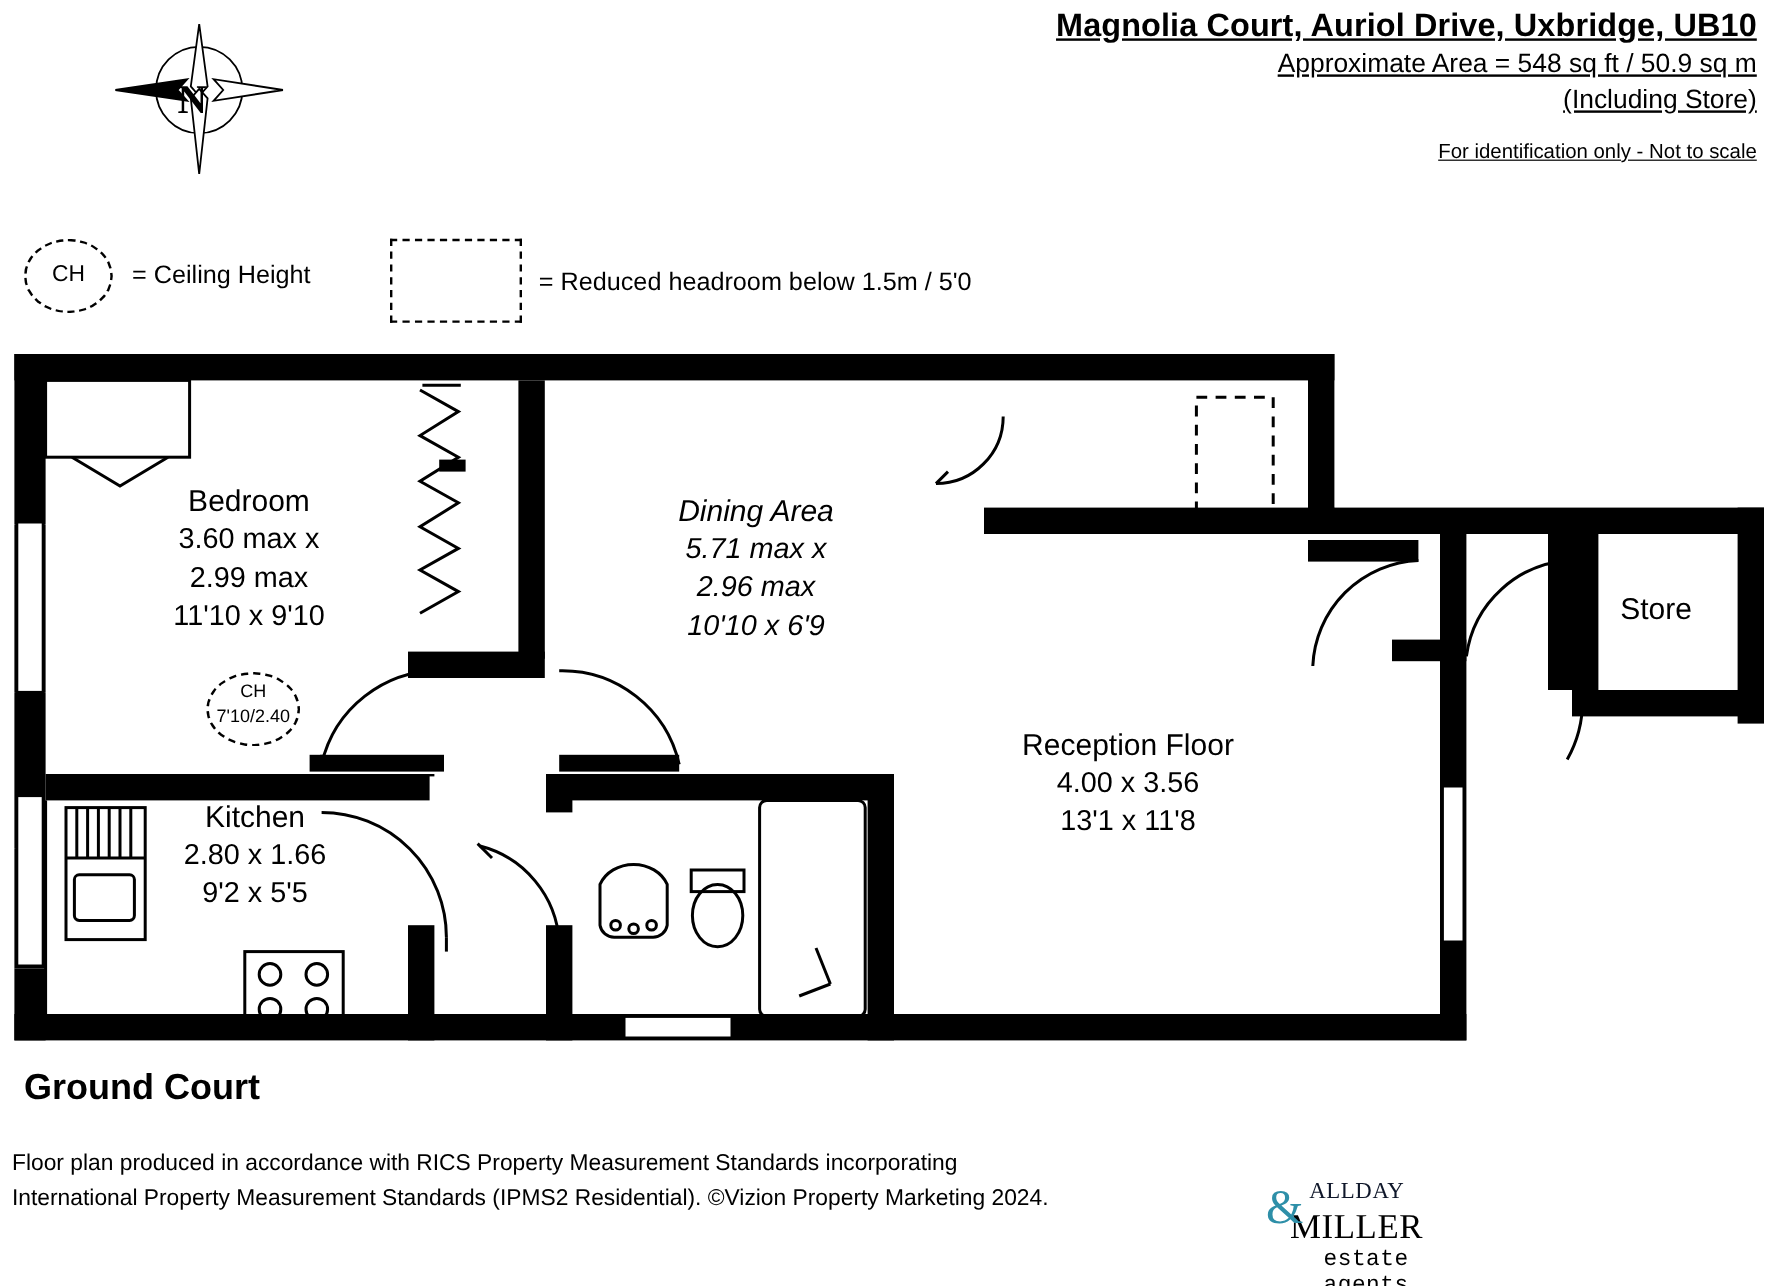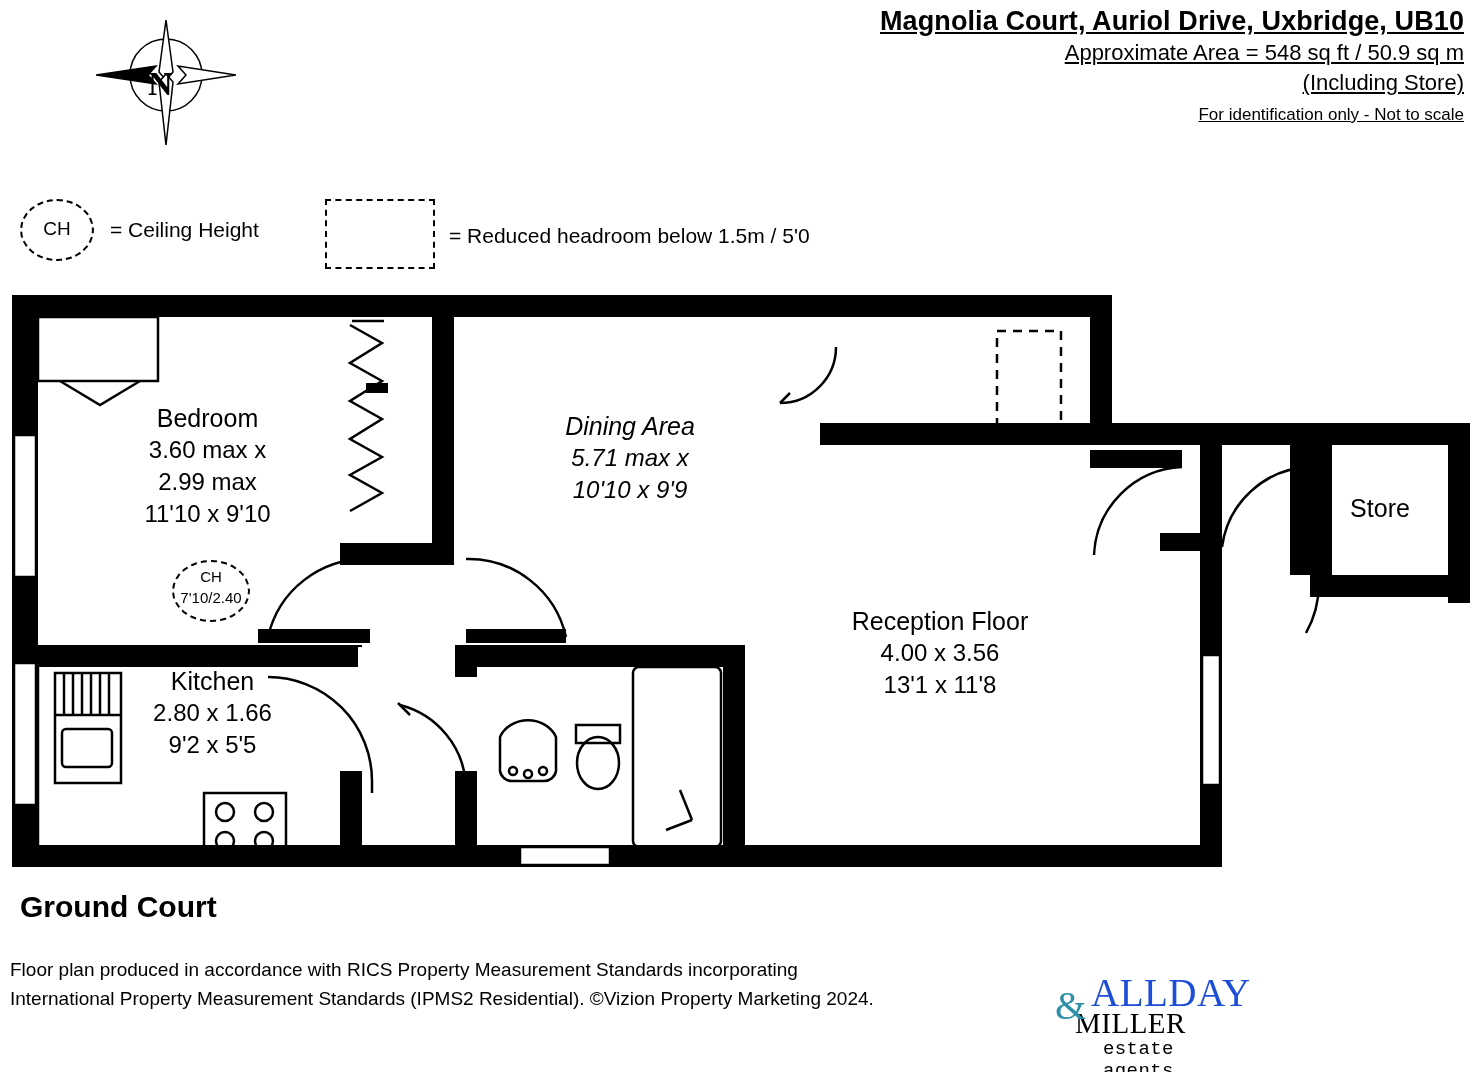--- a/index.html
+++ b/index.html
@@ -32,21 +32,21 @@
     line-height: 34px;
     margin-top: 4px;
   }
   #area-line, #including-store {
     font-size: 22px;
     line-height: 30px;
   }
   #ident-line {
     font-size: 17px;
     line-height: 26px;
-    margin-top: 4px;
+    margin-top: 16px;
   }
 
   
   #compass {
     position: absolute;
     left: 96px;
     top: 20px;
     width: 140px;
     height: 125px;
   }
@@ -165,24 +165,24 @@
   }
   #logo {
     position: absolute;
     left: 1055px;
     top: 978px;
     width: 180px;
     text-align: left;
     font-family: "Liberation Serif", serif;
   }
   #logo .allday {
-    font-size: 39px;
+    font-size: 19px;
     letter-spacing: 0.5px;
     line-height: 30px;
-    color: #1d4ed8;
+    color: #0f172a;
   }
   #logo .amp {
     position: absolute;
     left: 0px;
     top: 4px;
     font-size: 40px;
     color: #2e8fa8;
     font-family: "Liberation Serif", serif;
   }
   #logo .miller {
@@ -380,21 +380,22 @@
 
 <div id="ch-circle"></div>
 <div id="ch-circle-text">
   <div>CH</div>
   <div>7'10/2.40</div>
 </div>
 
 <div class="room-label" id="label-dining">
   <div class="rname">Dining Area</div>
   <div>5.71 max x</div>
-  <div>10'10 x 9'9</div>
+  <div>2.96 max</div>
+  <div>10'10 x 6'9</div>
 </div>
 
 <div class="room-label" id="label-kitchen">
   <div class="rname">Kitchen</div>
   <div>2.80 x 1.66</div>
   <div>9'2 x 5'5</div>
 </div>
 
 <div class="room-label" id="label-reception">
   <div class="rname">Reception Floor</div>

